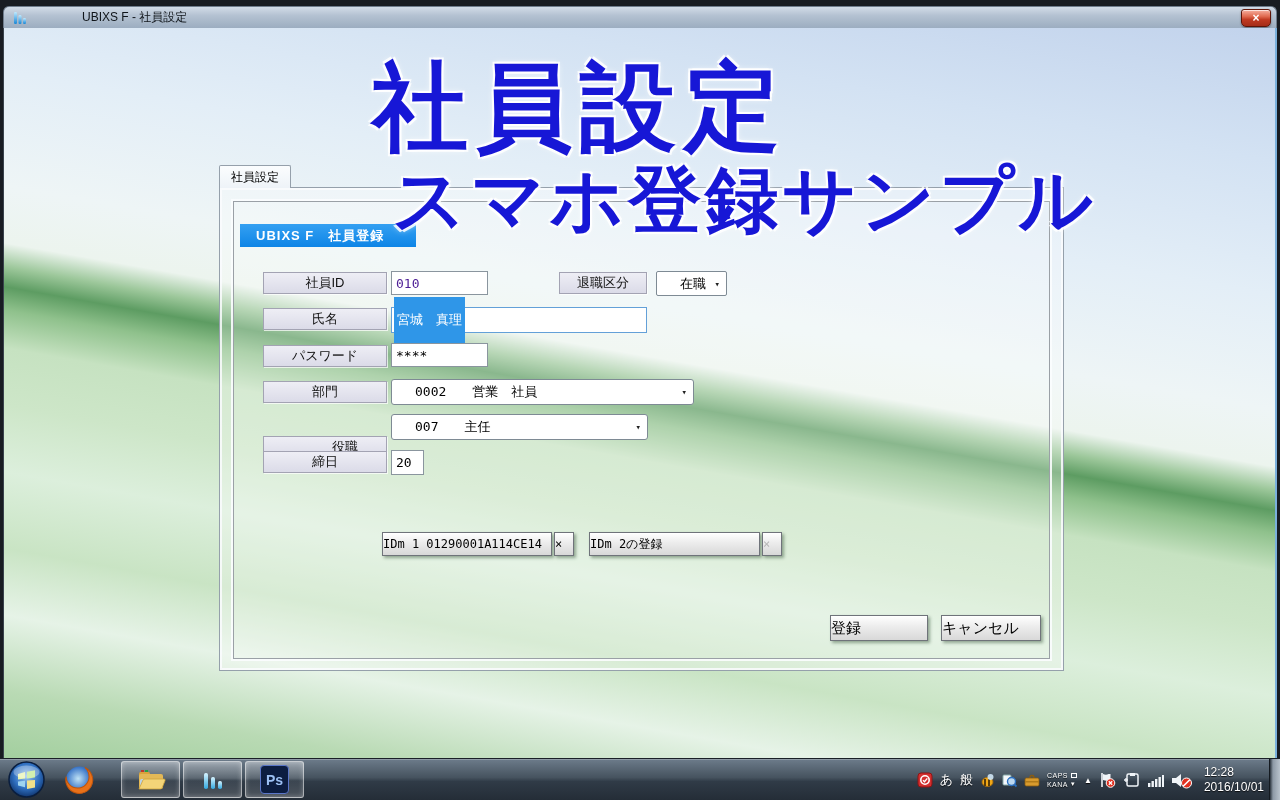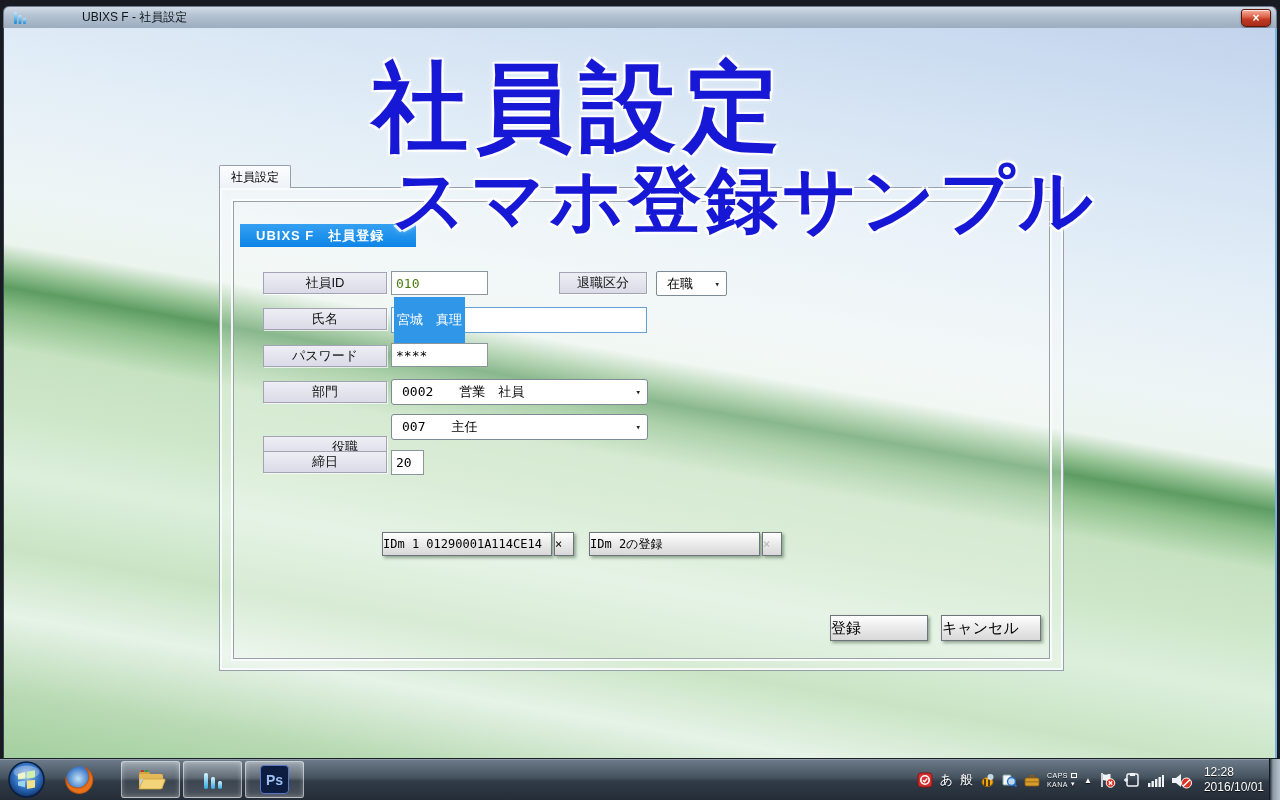--- a/index.html
+++ b/index.html
@@ -49,29 +49,29 @@
 
   .flabel { position:absolute; width:124px; height:22px;
     background:linear-gradient(#eeeef5,#dbdbe8); border:1px solid #a3a3b3;
     box-shadow:1px 1px 0 rgba(255,255,255,.7); display:flex; align-items:center; justify-content:center;
     font-size:13px; color:#101010; }
   .flabel.small { width:88px; }
 
   .tbox { position:absolute; background:#fff; border:1px solid #8a959e;
     font-size:13px; font-family:"DejaVu Sans Mono", monospace; padding:2px 4px; color:#000; }
   input.tbox { outline:none; }
-  .tbox.dim { color:#4d7c0f; }
+  .tbox.dim { color:#4c1d95; }
 
   .namebox { position:absolute; background:#fff; border:1px solid #63a0d8; display:flex;
     align-items:center; padding-left:2px; font-size:13px; font-family:"DejaVu Sans Mono", monospace; }
   .namebox .sel { background:#2f96e8; color:#fff; padding:14px 3px; }
 
   .combo { position:absolute; background:#fff; border:1px solid #7e8a94; border-radius:2px;
     display:flex; align-items:center; font-size:13px; font-family:"DejaVu Sans Mono", monospace;
-    padding-left:10px; cursor:default; }
+    padding-left:23px; cursor:default; }
   .combo .arrow { margin-left:auto; margin-right:6px; font-size:9px; color:#222; }
 
   .btn3d { position:absolute; background:linear-gradient(#ffffff,#ececec 45%,#d8d8d8);
     border:1px solid #6f737a; box-shadow:2px 2px 3px rgba(40,70,45,.45), inset 0 1px 0 #fff;
     font-size:12px; display:flex; align-items:center; 
     font-family:"DejaVu Sans Mono", monospace; color:#000; cursor:pointer; }
   .btn3d.big { font-size:15px; }
   .btn3d.disabled { color:#b5b5b5; }
 
   
@@ -157,21 +157,21 @@
   </div>
 
   <div class="flabel" style="left:259px; top:317px;">
     <span>パスワード</span>
     </div>
   <input class="tbox" style="left: 387px; top: 315px; width: 97px; height: 24px;" readonly="" value="****">
 
   <div class="flabel" style="left:259px; top:353px;">
     <span>部門</span>
     </div>
-  <div class="combo" style="left:387px; top:351px; width:257px; height:26px; border-radius:3px;gap:40px;">
+  <div class="combo" style="left:387px; top:351px; width:303px; height:26px; border-radius:3px;gap:40px;">
     <span>0002　　営業　社員</span>
     <span class="arrow">▾</span>
   </div>
 
   <div class="flabel" style="left:259px; top:408px;padding-left:40px;">
     <span>役職</span>
     </div>
   <div class="combo" style="left:387px; top:386px; width:257px; height:26px; border-radius:3px;">
     <span>007　　主任</span>
     <span class="arrow">▾</span>

